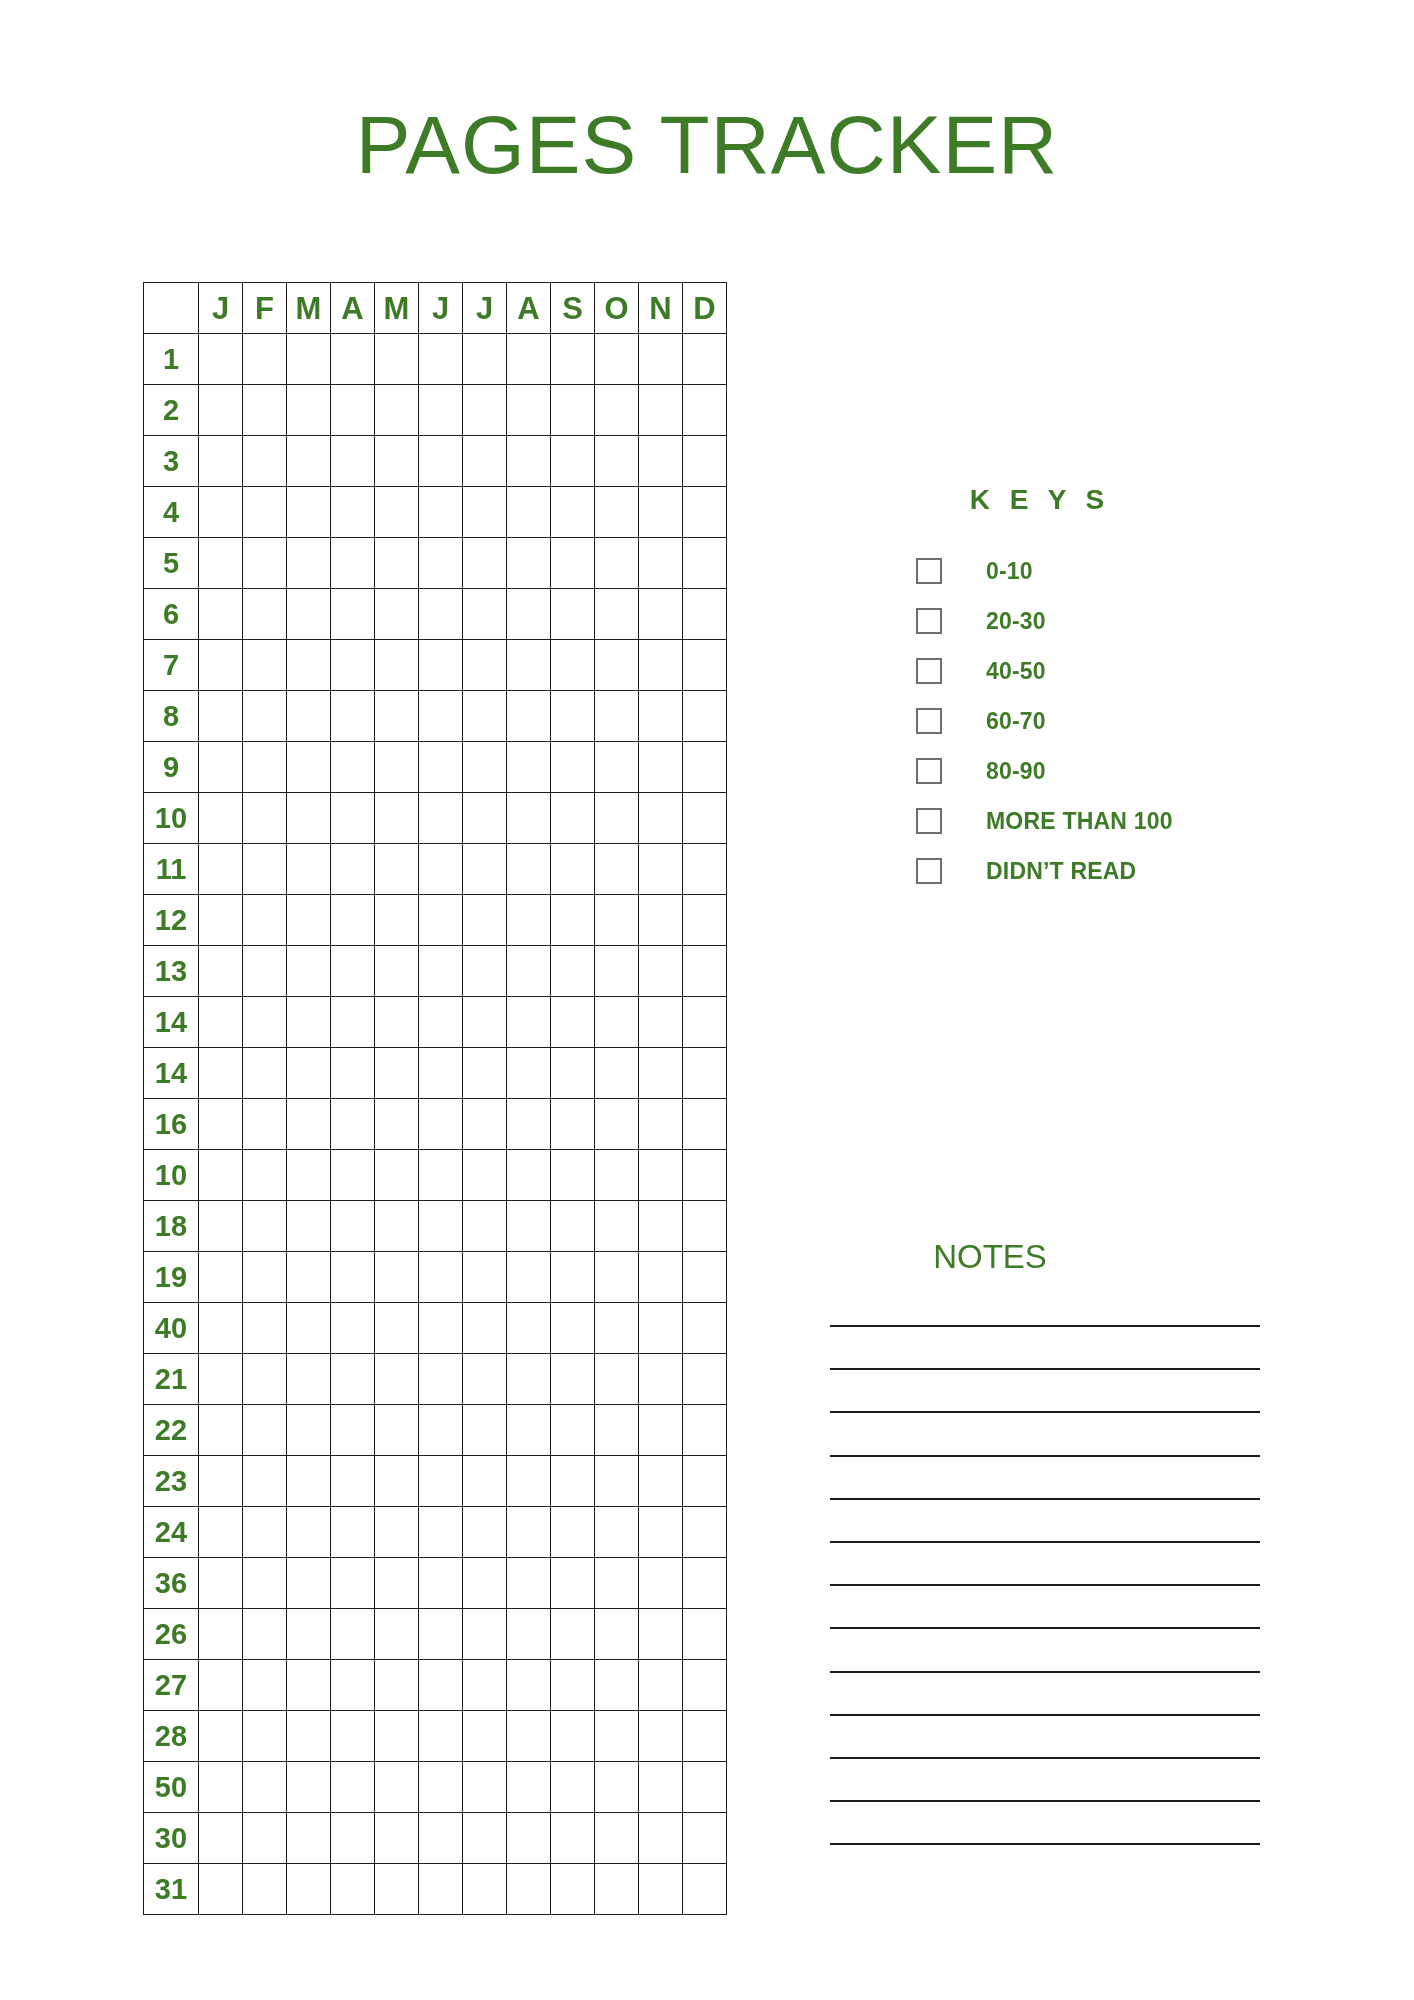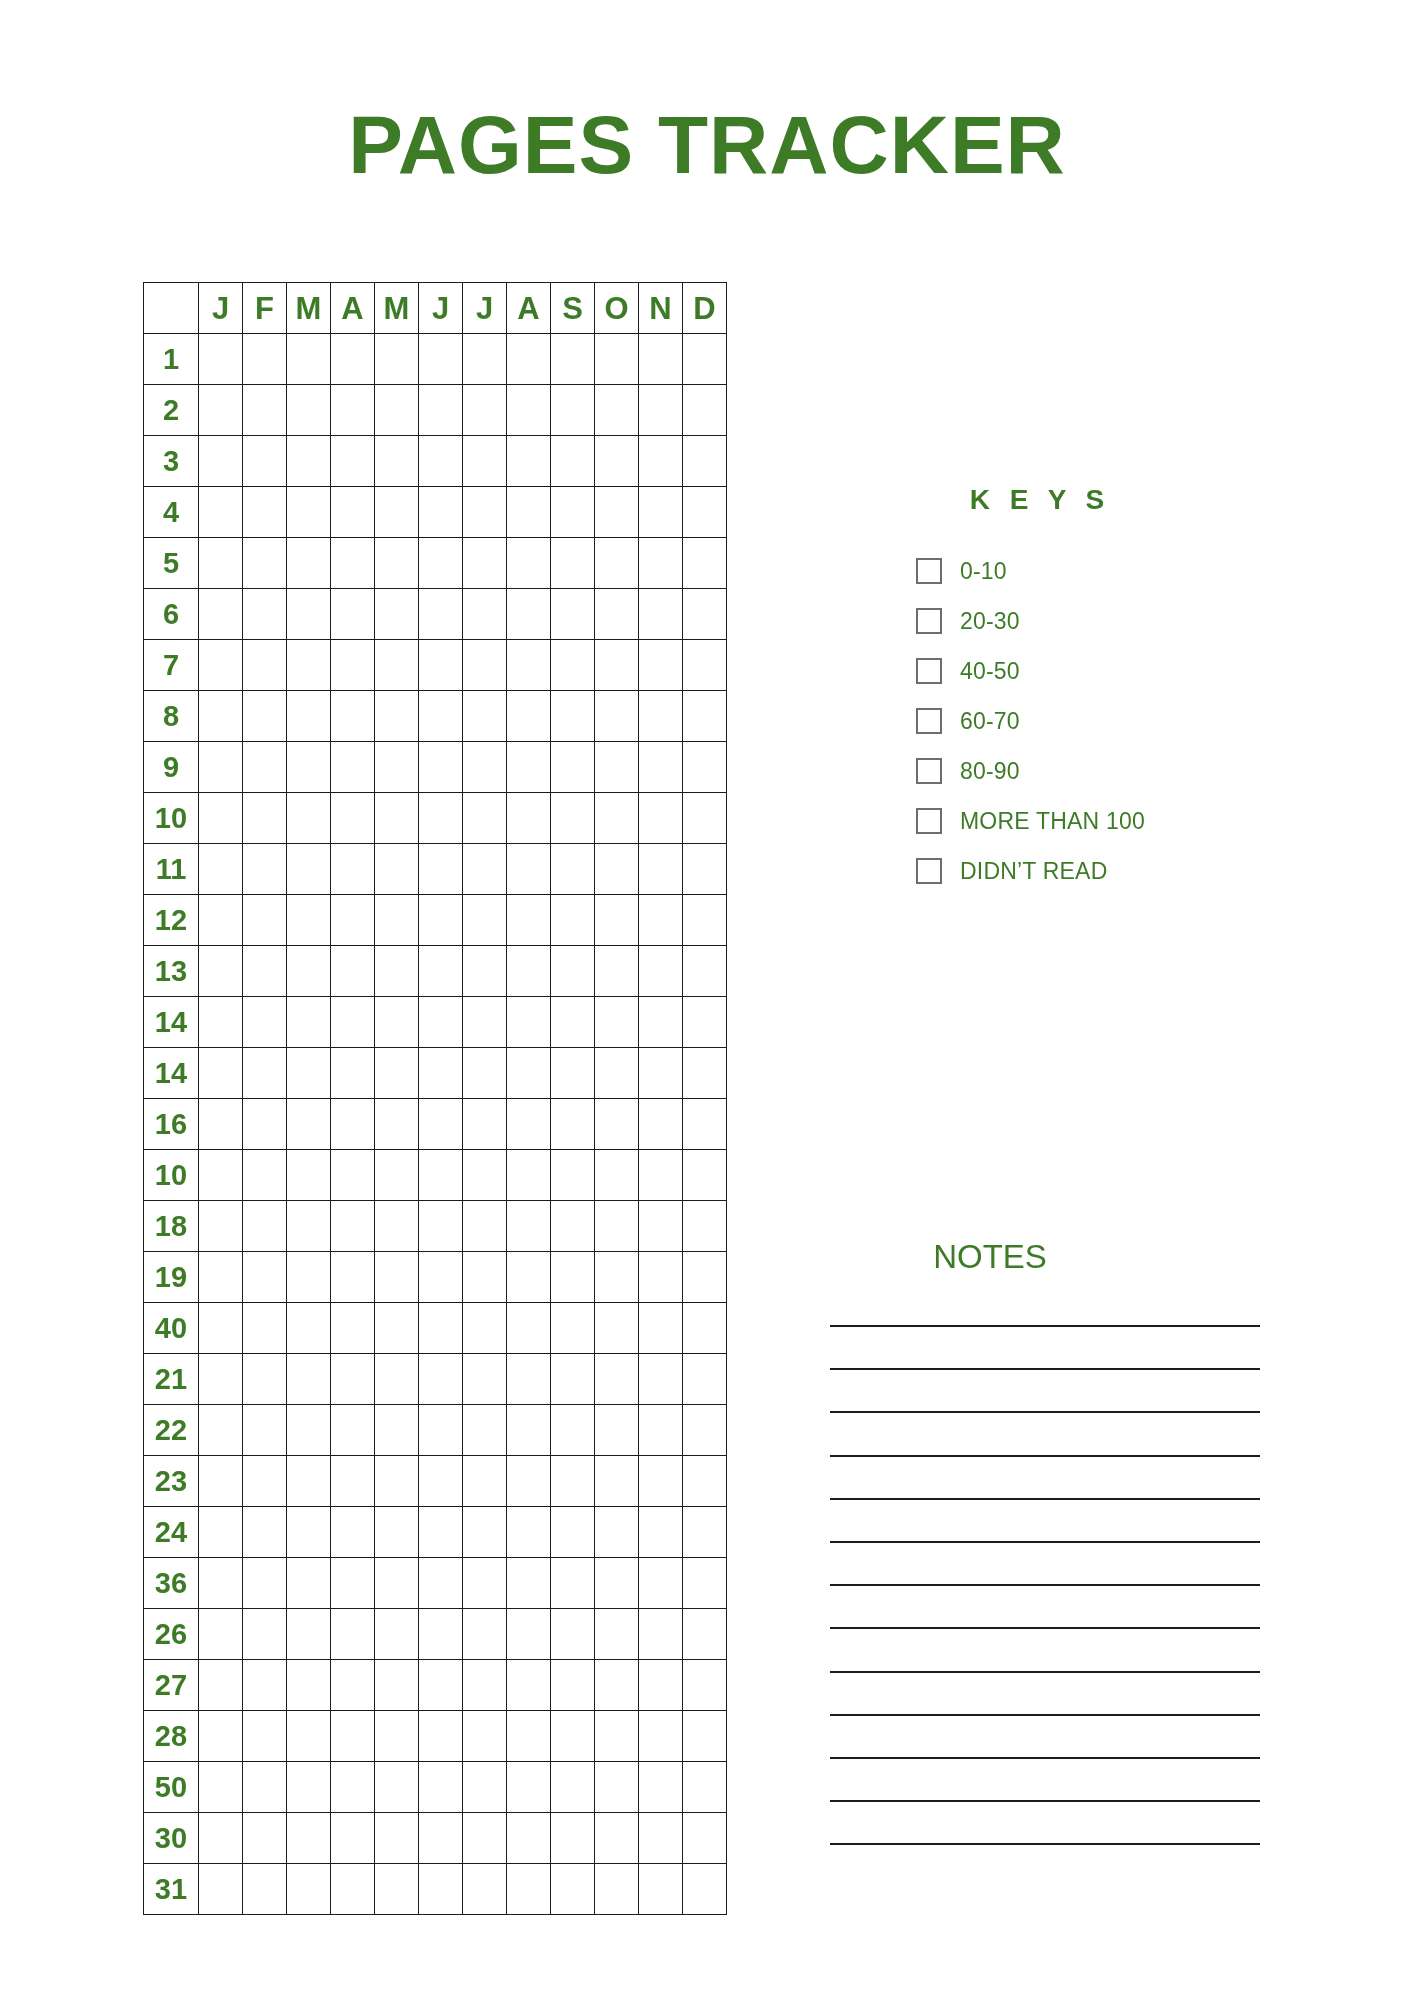--- a/index.html
+++ b/index.html
@@ -17,21 +17,21 @@
   }
 
   
   .page-title {
     position: absolute;
     top: 104px;
     left: 0;
     width: 1414px;
     text-align: center;
     font-size: 82px;
-    font-weight: 700;
+    font-weight: 400;
     letter-spacing: 1px;
     color: #3e7b27;
     line-height: 1;
     font-family: "Liberation Sans", sans-serif;
   }
 
   
   .tracker-wrap {
     position: absolute;
     left: 143px;
@@ -100,23 +100,23 @@
     margin-left: 56px;
   }
   .key-box {
     width: 26px;
     height: 26px;
     border: 2px solid #6e6e6e;
     background: #ffffff;
     flex: 0 0 auto;
   }
   .key-label {
-    margin-left: 18px;
+    margin-left: 44px;
     font-size: 23px;
-    font-weight: 400;
+    font-weight: 700;
     color: #3e7b27;
     letter-spacing: 0.2px;
     white-space: nowrap;
     line-height: 1;
   }
 
   
   .notes-panel {
     position: absolute;
     left: 820px;

